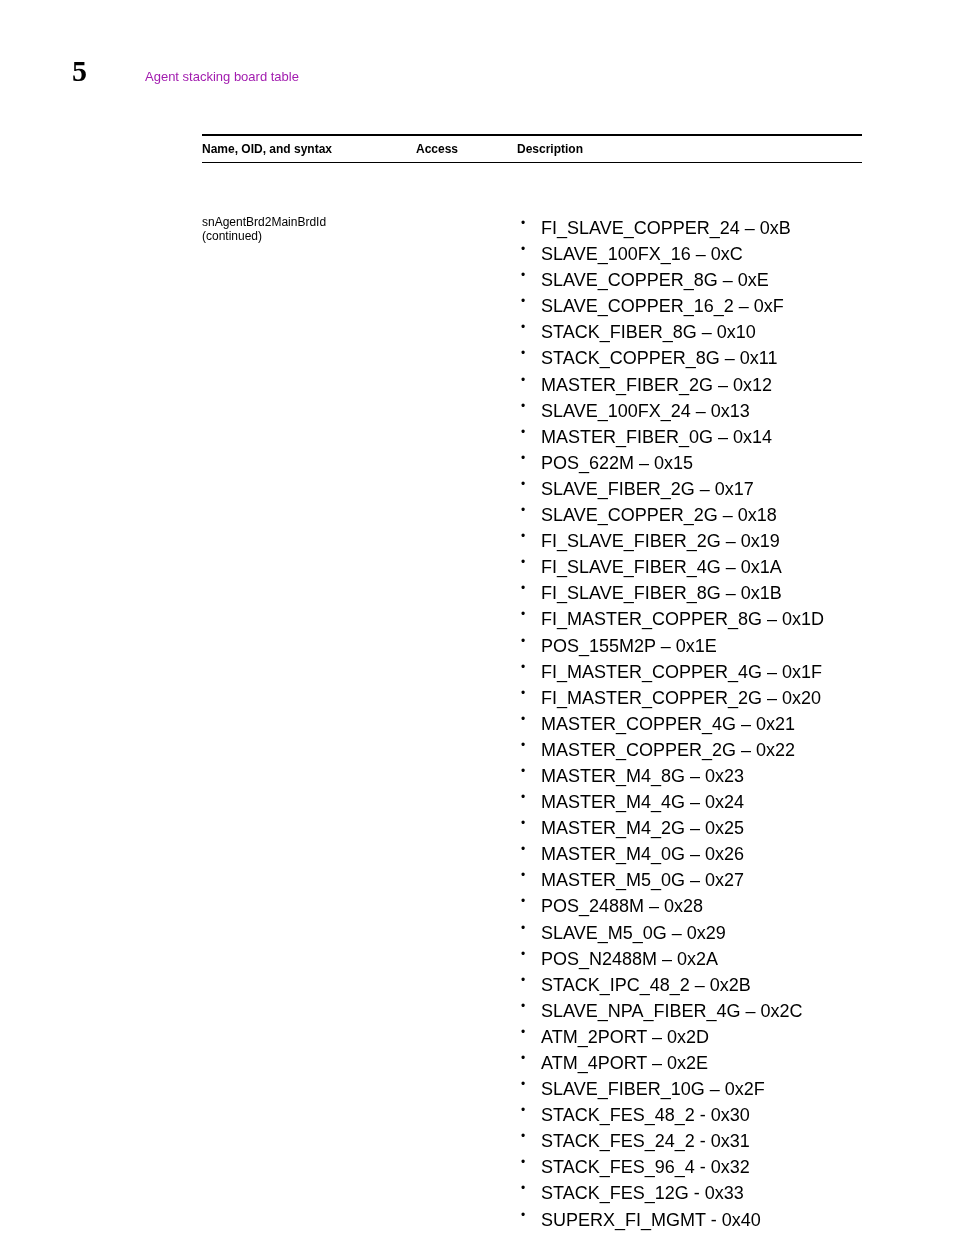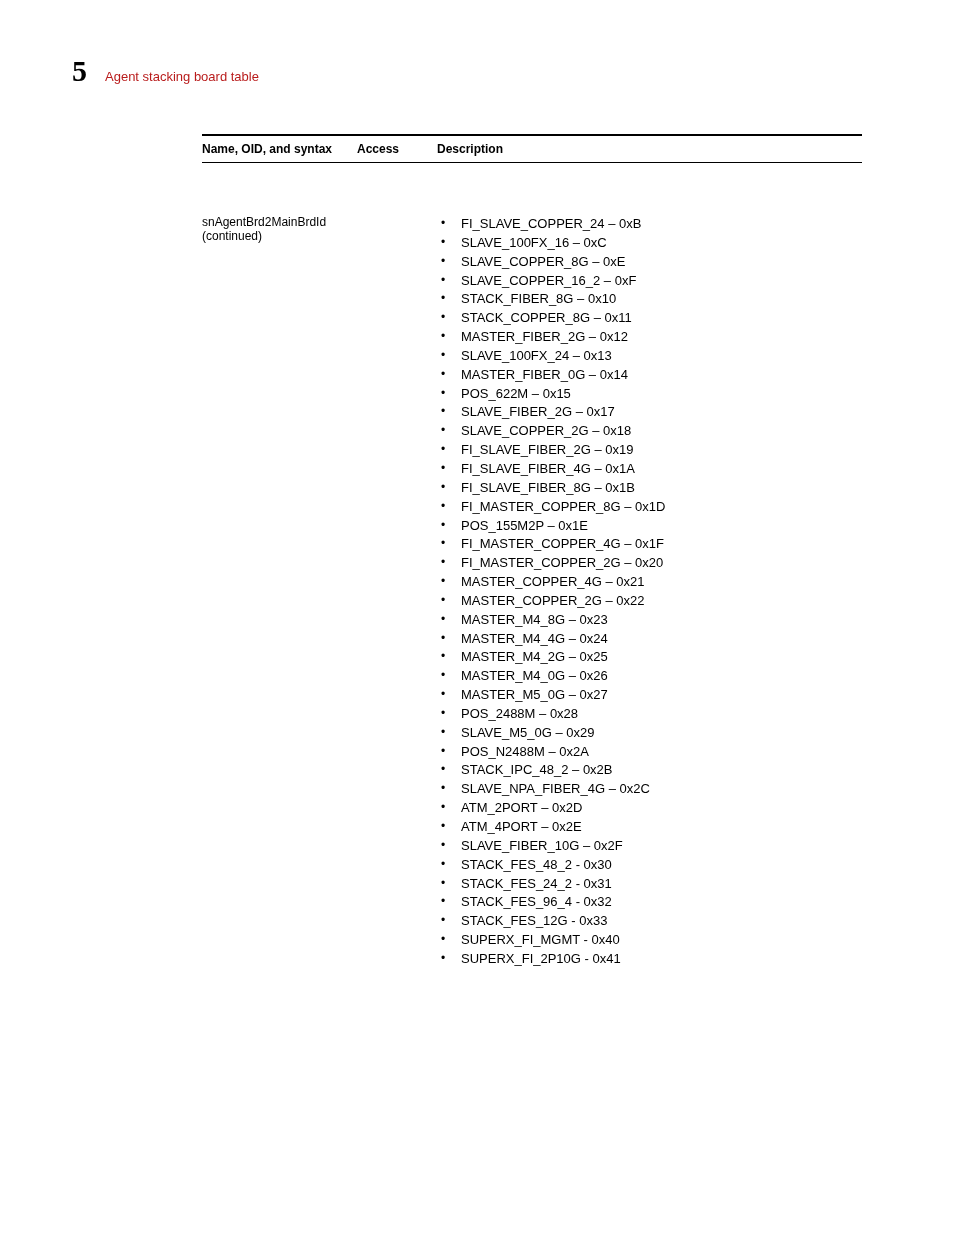--- a/index.html
+++ b/index.html
@@ -24,32 +24,34 @@
     margin-bottom: 48px;
   }
   .chapter-num {
     font-family: "Times New Roman", Times, serif;
     font-size: 30px;
     font-weight: 700;
     line-height: 1;
   }
   .chapter-title {
     font-size: 13px;
-    color: #b91c1c;
+    color: #a21caf;
+    margin-left: 40px;
   }
   .table-wrap {
     margin-left: 130px;
     width: 660px;
   }
   .thead-row, .tbody-row {
     display: flex;
     font-size: 12px;
+    gap: 40px;
   }
   .col-name   { width: 155px; flex: 0 0 155px; }
-  .col-access { width: 80px;  flex: 0 0 80px; }
+  .col-access { width: 80px;  flex: 0 0 80px; text-align: center; }
   .col-desc   { flex: 1 1 auto; }
   .thead-row {
     font-weight: 700;
     border-top: 2px solid #000;
     border-bottom: 1px solid #000;
     padding: 6px 0 6px 0;
   }
   .tbody-row {
     padding: 8px 0 0 0;
     margin-top: 44px;
@@ -58,21 +60,21 @@
   .name-line2 { display: block; }
   ul.desc-list {
     list-style: none;
     margin: 0;
     padding: 0;
   }
   ul.desc-list li {
     position: relative;
     padding-left: 24px;
     line-height: 1.45;
-    font-size: 13px;
+    font-size: 18px;
   }
   ul.desc-list li::before {
     content: "\2022";
     position: absolute;
     left: 4px;
     top: 0;
     font-size: 12px;
   }
 </style>
 </head>

